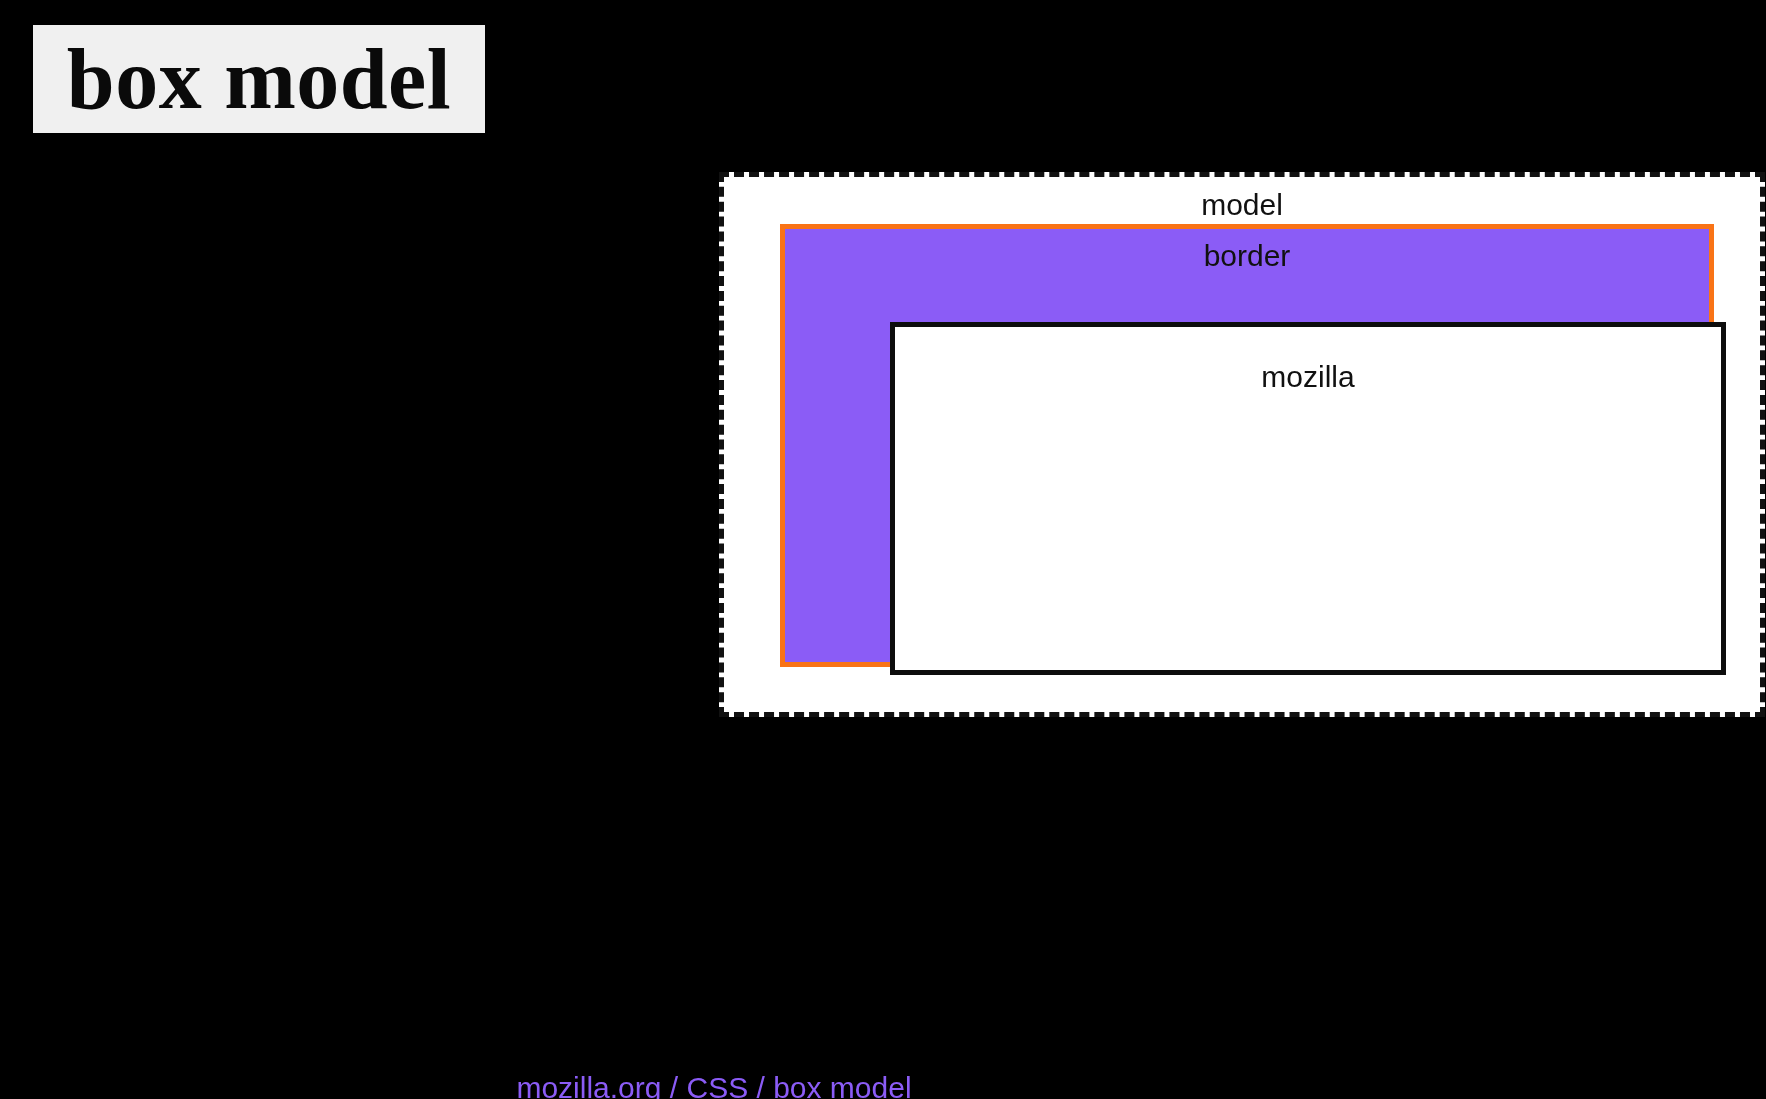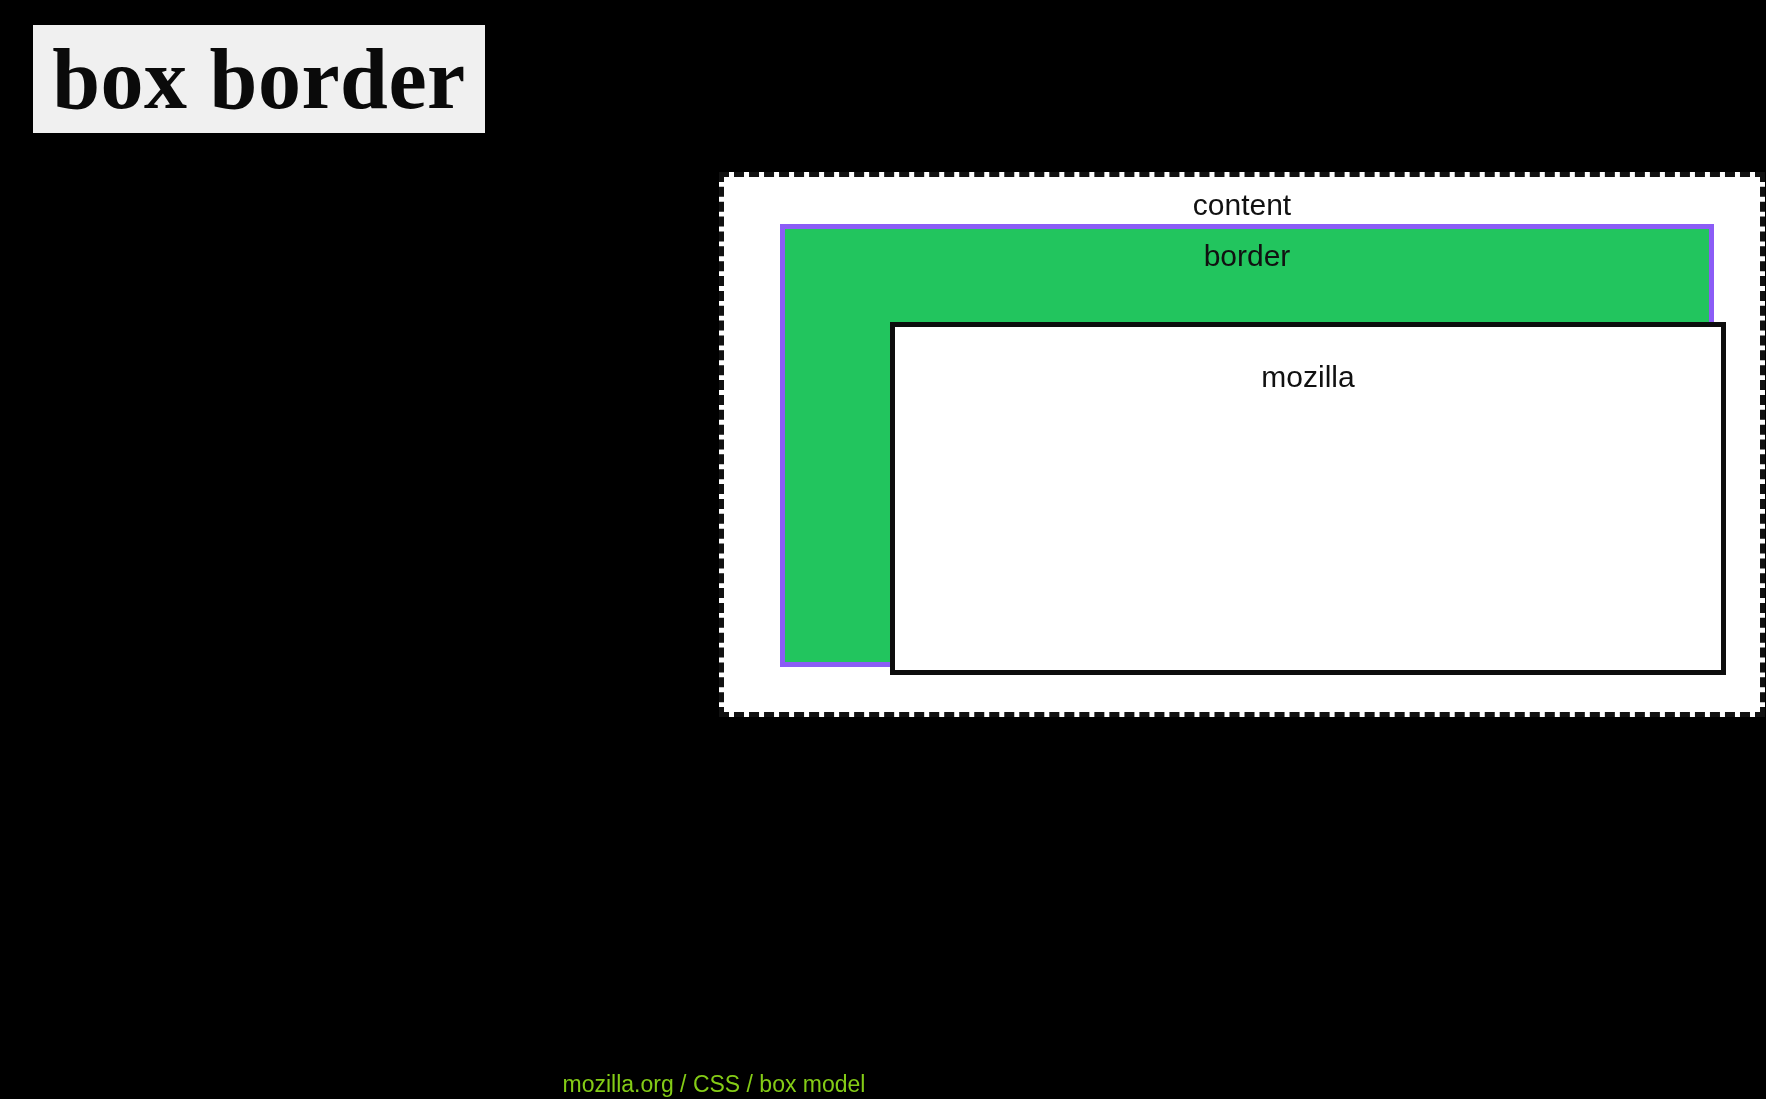--- a/index.html
+++ b/index.html
@@ -84,22 +84,22 @@
     border: 5px dashed #111111;
   }
   #margin-label { top: 13px; }
 
   
   #border-box {
     left: 56px;
     top: 47px;
     width: 934px;
     height: 443px;
-    background: #22c55e;
-    border: 5px solid #8b5cf6;
+    background: #8b5cf6;
+    border: 5px solid #f97316;
   }
   #border-label { top: 12px; }
 
   
   #padding-box {
     left: 105px;
     top: 93px;
     width: 836px;
     height: 353px;
     background: #ffffff;
@@ -122,42 +122,42 @@
   }
 
   
   #bottom-caption {
     position: absolute;
     left: 0;
     top: 1073px;
     width: 1428px;
     text-align: center;
     font-family: "Liberation Sans", "DejaVu Sans", sans-serif;
-    font-size: 23px;
+    font-size: 30px;
     line-height: 1;
-    color: #84cc16;
+    color: #8b5cf6;
     white-space: nowrap;
     overflow: hidden;
     height: 26px;
   }
 </style>
 </head>
 <body>
 
 <div id="canvas">
 
   <div id="title-block">
-    <span id="title-text">box border</span>
+    <span id="title-text">box model</span>
   </div>
 
   <div id="boxmodel">
 
     <div id="margin-box" class="bm-box">
 
-      <div id="margin-label" class="bm-label">content</div>
+      <div id="margin-label" class="bm-label">model</div>
 
       <div id="border-box" class="bm-box">
 
         <div id="border-label" class="bm-label">border</div>
 
         <div id="padding-box" class="bm-box">
 
           <div id="padding-label" class="bm-label">mozilla</div>
 
 

